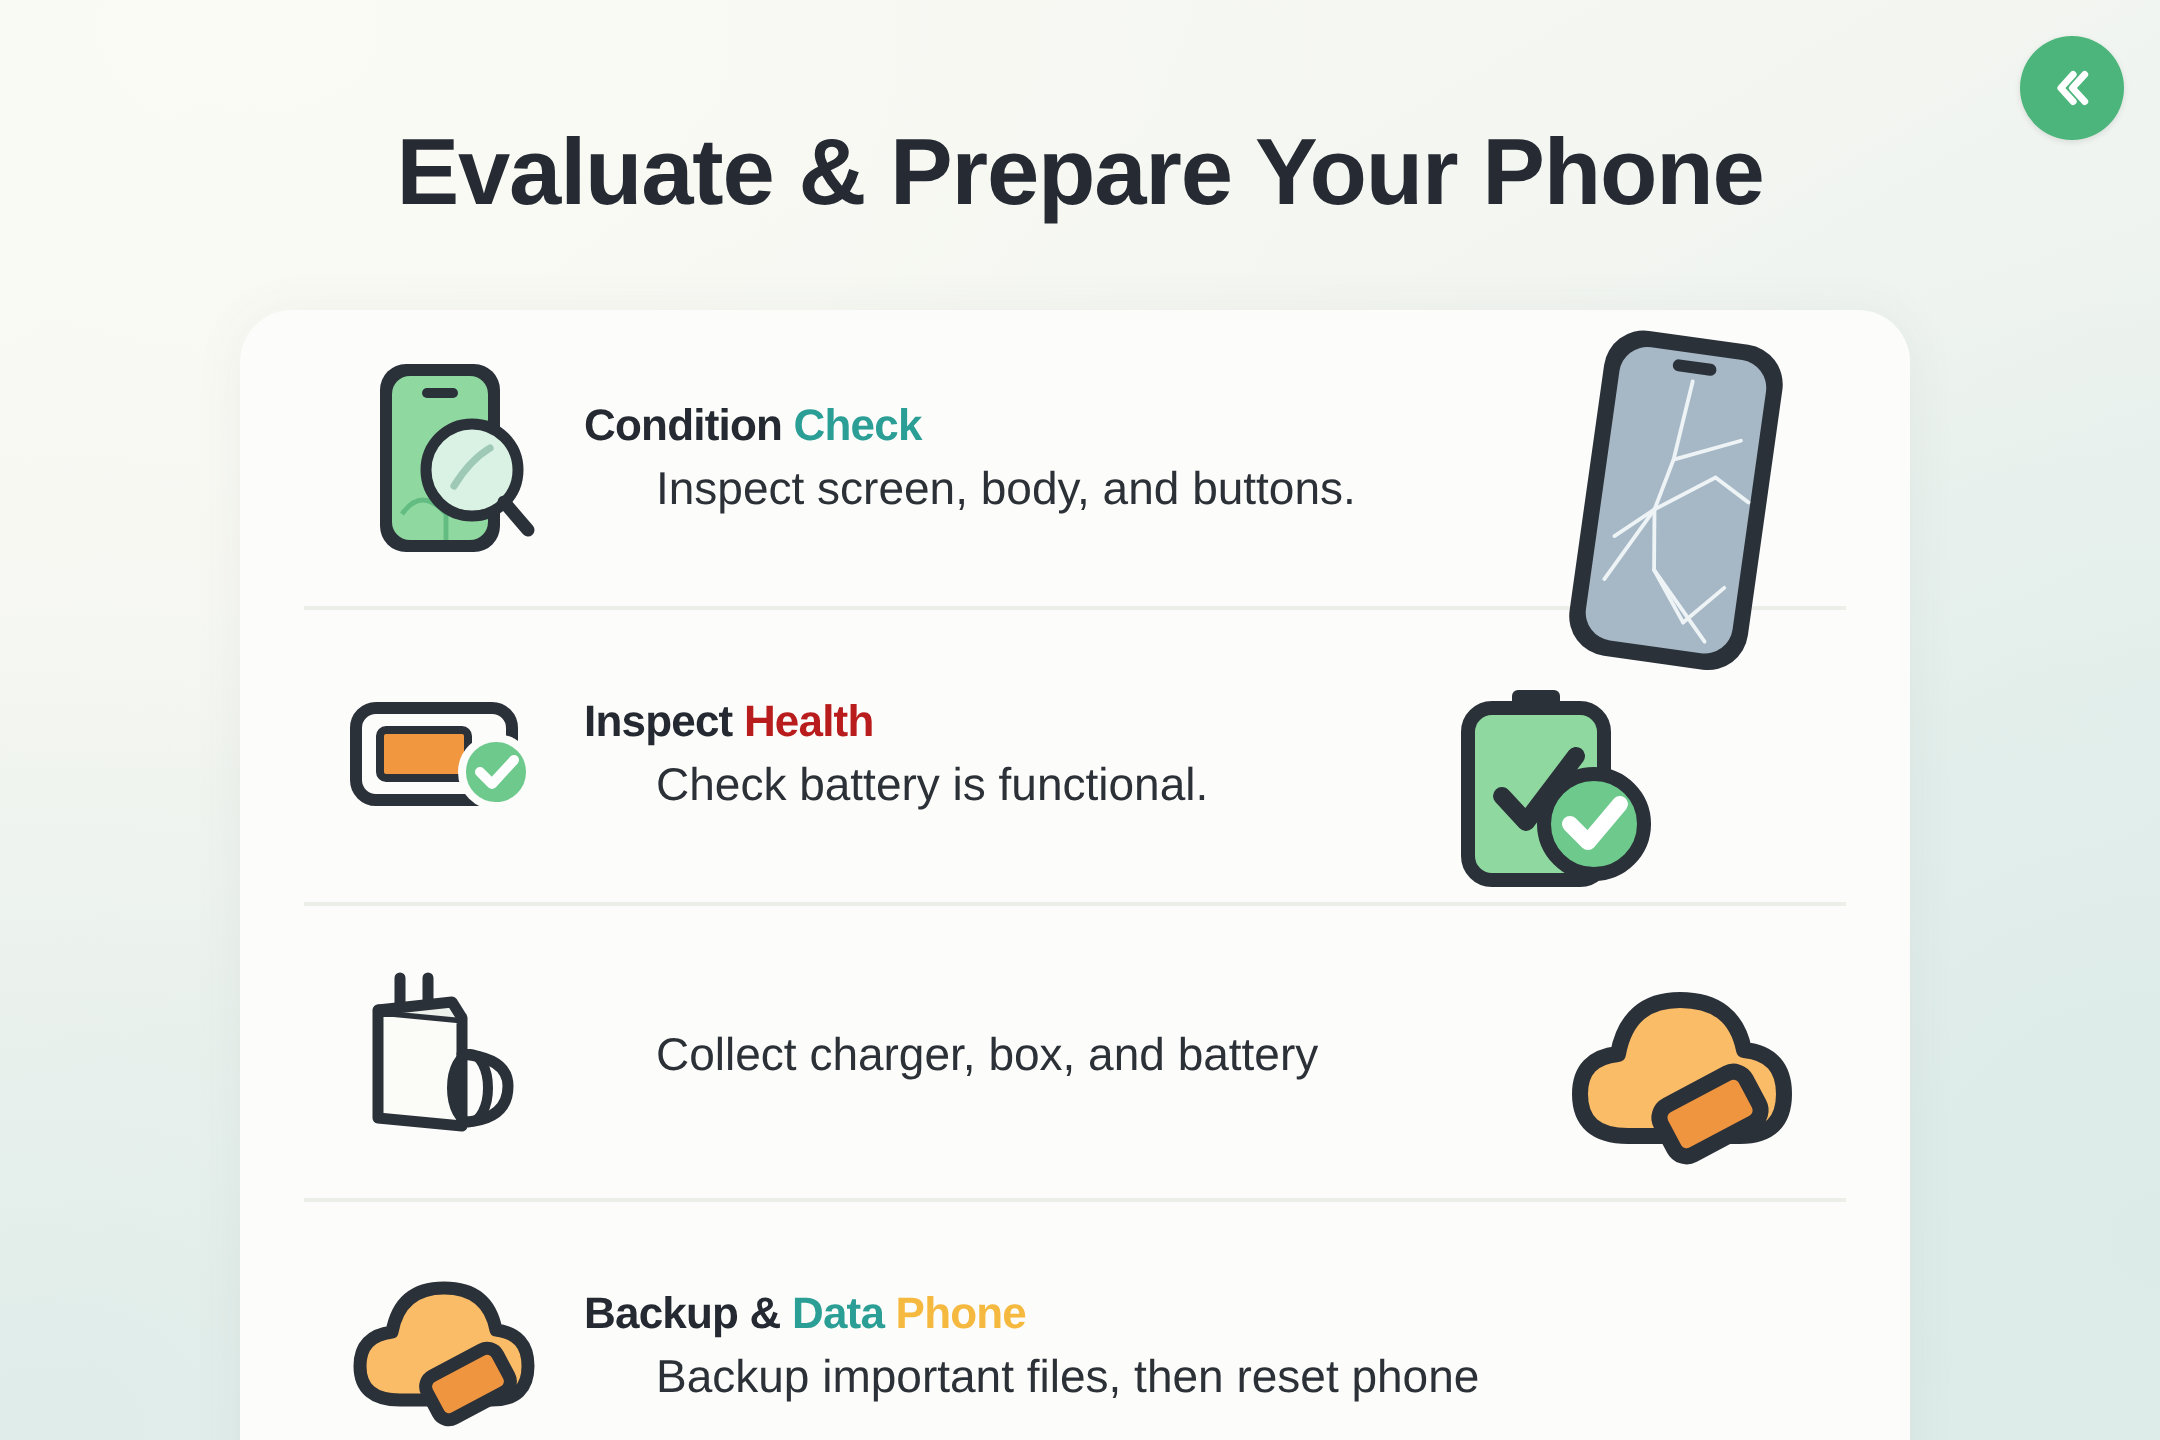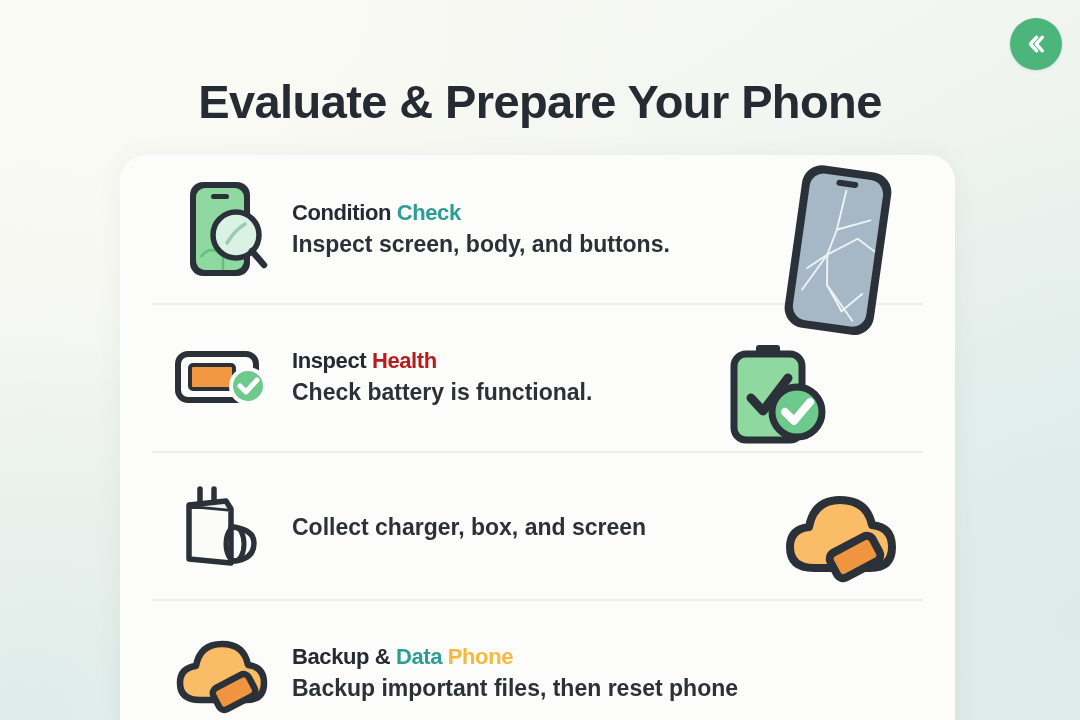--- a/index.html
+++ b/index.html
@@ -38,21 +38,21 @@
     align-items: center;
     justify-content: center;
     box-shadow: 0 1px 3px rgba(0,0,0,0.10);
     cursor: pointer;
   }
   #back-badge svg { display: block; }
 
   
   #page-title {
     position: absolute;
-    top: 74px;
+    top: 58px;
     left: 0; right: 0;
     text-align: center;
     font-size: 47px;
     font-weight: 700;
     letter-spacing: -0.6px;
     color: #262b33;
   }
 
   
   #card {
@@ -102,24 +102,25 @@
     white-space: nowrap;
     line-height: 1.15;
   }
   .row-title .w-teal   { color: #2b9e95; }
   .row-title .w-orange { color: #b91c1c; }
   .row-title .w-yellow { color: #f5b93f; }
 
   .row-sub {
     margin-top: 6px;
     font-size: 23px;
-    font-weight: 700;
+    font-weight: 400;
     color: #2c3138;
     white-space: nowrap;
     line-height: 1.2;
+    margin-left: 36px;
   }
 
   
   .deco {
     position: absolute;
     pointer-events: none;
   }
   #deco-cracked-phone { left: 770px; top: 160px; }
   #deco-battery       { left: 718px; top: 338px; }
   #deco-cloud         { left: 782px; top: 482px; }
@@ -181,21 +182,21 @@
       <div class="row-icon">
         <svg width="96" height="92" viewBox="0 0 96 92">
           <path d="M24 10 L24 26 M38 10 L38 26" stroke="#2b3139" stroke-width="5.5" stroke-linecap="round"></path>
           <path d="M13 26 L13 80 L55 84 L55 30 Z" fill="#fbfbf8" stroke="#2b3139" stroke-width="5.5" stroke-linejoin="round"></path>
           <path d="M13 26 L50 22 L55 30" fill="#eef2ec" stroke="#2b3139" stroke-width="5.5" stroke-linejoin="round"></path>
           <path d="M55 48 Q78 50 78 64 Q78 80 58 82" fill="none" stroke="#2b3139" stroke-width="5.5" stroke-linecap="round"></path>
           <ellipse cx="59" cy="65" rx="9" ry="17" fill="none" stroke="#2b3139" stroke-width="5"></ellipse>
         </svg>
       </div>
       <div class="row-text">
-        <div class="row-sub">Collect charger, box, and screen</div>
+        <div class="row-sub">Collect charger, box, and battery</div>
       </div>
     </div>
 
     <div class="row">
       <div class="divider"></div>
       <div class="row-icon">
         <svg width="100" height="86" viewBox="0 0 100 86">
           <path d="M26 70 Q6 70 6 53 Q6 38 22 36 Q26 14 48 14 Q70 14 74 35 Q90 37 90 53 Q90 70 72 70 Z" fill="#fbbc68" stroke="#2b3139" stroke-width="6.5" stroke-linejoin="round"></path>
           <rect x="40" y="50" width="40" height="24" rx="6" fill="#f0953f" stroke="#2b3139" stroke-width="6.5" transform="rotate(-28 60 62)"></rect>
         </svg>

